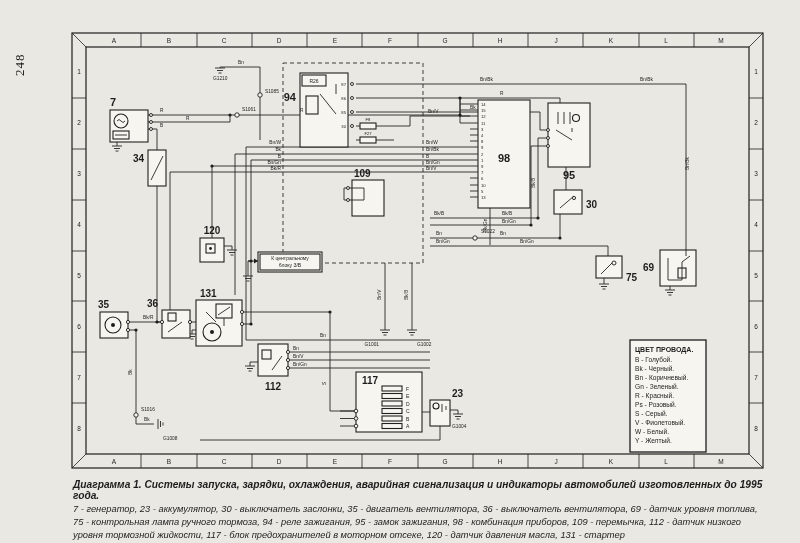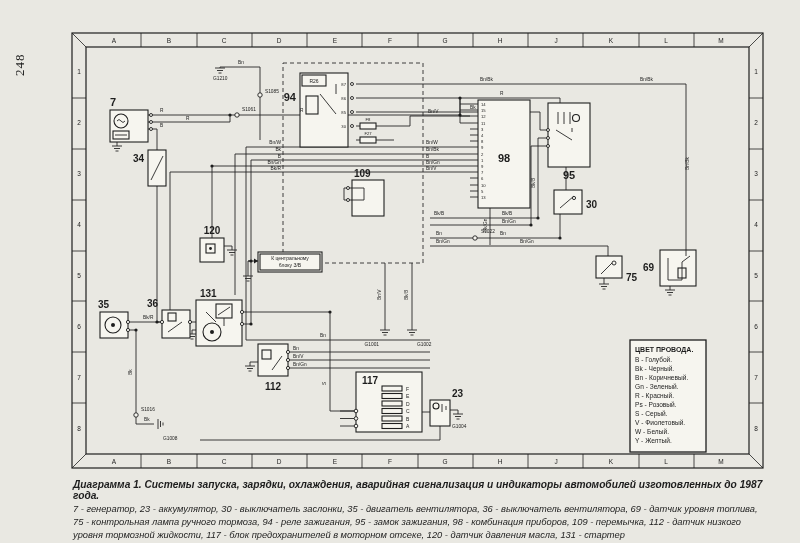--- a/index.html
+++ b/index.html
@@ -448,15 +448,15 @@
       <text x="635" y="407">Ps - Розовый.</text>
       <text x="635" y="416">S - Серый.</text>
       <text x="635" y="425">V - Фиолетовый.</text>
       <text x="635" y="434">W - Белый.</text>
       <text x="635" y="443">Y - Желтый.</text>
     </g>
   </g>
 </svg>
 
 <div id="caption">
-  <p class="t1">Диаграмма 1. Системы запуска, зарядки, охлаждения, аварийная сигнализация и индикаторы автомобилей изготовленных до 1987 года.</p>
+  <p class="t1">Диаграмма 1. Системы запуска, зарядки, охлаждения, аварийная сигнализация и индикаторы автомобилей изготовленных до 1995 года.</p>
   <p class="t2">7 - генератор, 23 - аккумулятор, 30 - выключатель заслонки, 35 - двигатель вентилятора, 36 - выключатель вентилятора, 69 - датчик уровня топлива, 75 - контрольная лампа ручного тормоза, 94 - реле зажигания, 95 - замок зажигания, 98 - комбинация приборов, 109 - перемычка, 112 - датчик низкого уровня тормозной жидкости, 117 - блок предохранителей в моторном отсеке, 120 - датчик давления масла, 131 - стартер</p>
 </div>
 
 </body></html>

